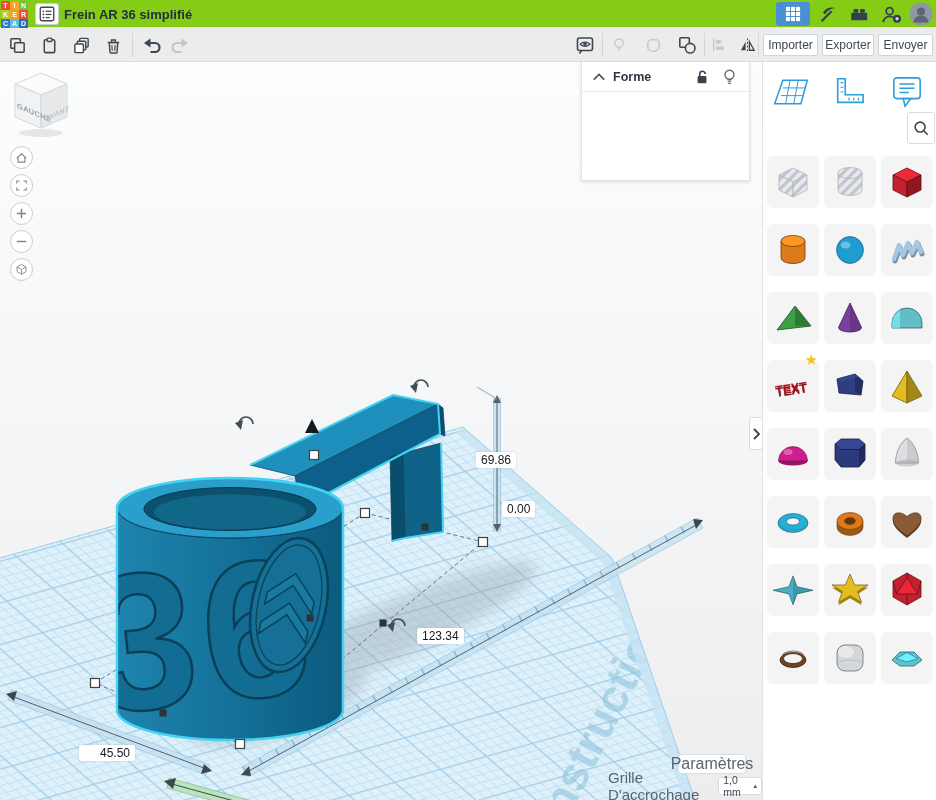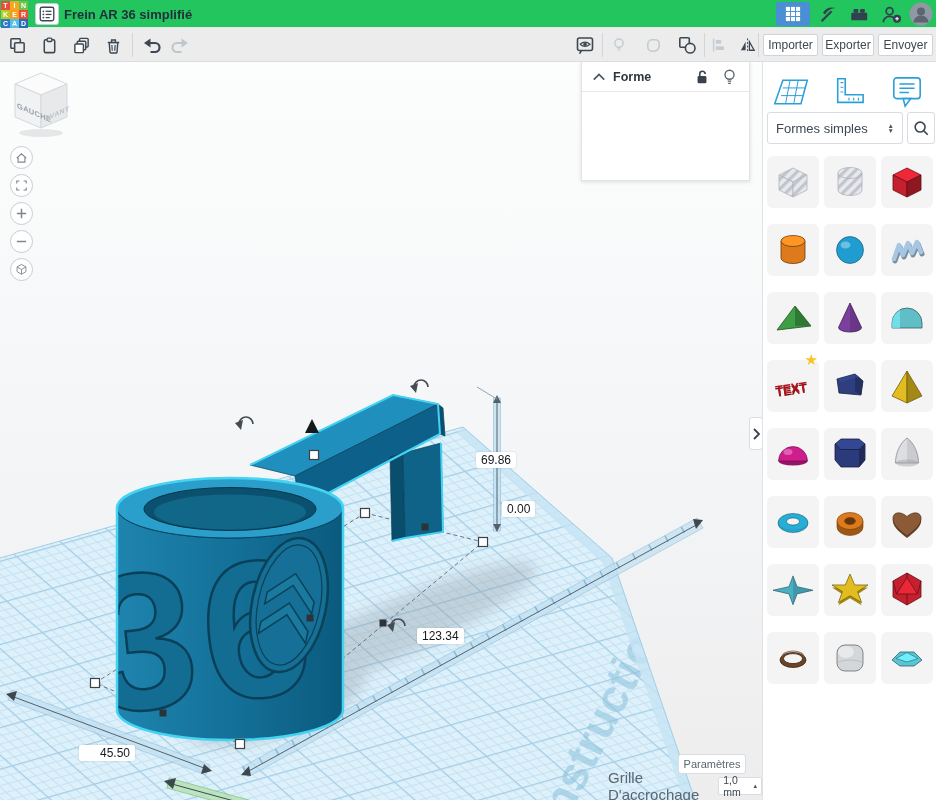--- a/index.html
+++ b/index.html
@@ -1,19 +1,19 @@
 <!DOCTYPE html>
 <html><head>
 <meta charset="utf-8">
 <style>
   * { margin:0; padding:0; box-sizing:border-box; }
   html,body { width:936px; height:800px; overflow:hidden; font-family:"Liberation Sans",sans-serif; background:#fff; }
   .abs { position:absolute; }
   
-  #titlebar { position:absolute; left:0; top:0; width:936px; height:28px; background:#22c55e; border-bottom:1px solid #e3e5e7; z-index:30; }
+  #titlebar { position:absolute; left:0; top:0; width:936px; height:28px; background:#84cc16; border-bottom:1px solid #e3e5e7; z-index:30; }
   #logo { position:absolute; left:1px; top:1px; width:27px; height:27px; display:grid; grid-template-columns:repeat(3,9px); grid-template-rows:repeat(3,9px); }
   #logo span { display:flex; align-items:center; justify-content:center; color:#fff; font-size:7px; font-weight:bold; }
   .tb-ic { position:absolute; top:3px; width:24px; height:22px; display:flex; align-items:center; justify-content:center; border-radius:3px; }
   #doc-title { position:absolute; left:64px; top:7px; font-size:13px; font-weight:bold; color:#22303c; }
   .top-right-btn { position:absolute; top:2px; height:24px; display:flex; align-items:center; justify-content:center; border-radius:3px; }
   
   #toolbar { position:absolute; left:0; top:28px; width:936px; height:34px; background:#ececed; border-bottom:1px solid #dcdddf; z-index:30;padding-left:16px; }
   .tool-btn { position:absolute; top:6px; width:26px; height:22px; display:flex; align-items:center; justify-content:center; }
   .sep { position:absolute; top:5px; width:1px; height:24px; background:#d3d5d7; }
   .txt-btn { position:absolute; top:6px; height:22px; background:#fff; border:1px solid #cfd4d8; border-radius:2px; font-size:12px; color:#3d4852; display:flex; align-items:center; justify-content:center; }
@@ -30,21 +30,21 @@
   #insp-head { position:relative; height:30px; border-bottom:1px solid #e8e8e9; }
   #insp-title { position:absolute; left:31px; top:8px; font-size:12.5px; font-weight:bold; color:#2d3640; }
   .swatch-wrap { position:absolute; top:18px; width:64px; text-align:center; }
   .swatch-outer { width:44px; height:44px; margin:0 auto; border-radius:50%; padding:3px; border:2px solid transparent; }
   .swatch-outer.sel { border-color:#5b9bd3; background:#fff; }
   .swatch { width:34px; height:34px; border-radius:50%; }
   .swatch.hole { background:repeating-linear-gradient(45deg,#caccd0 0 4px,#ebedee 4px 8px); border:1px solid #d2d5d8; }
   .swatch-lbl { display:block; margin-top:4px; font-size:11px; color:#4a5560; }
   #collapse-tab { position:absolute; left:749px; top:355px; width:14px; height:33px; background:#fff; border:1px solid #d9dce0; border-radius:3px; display:flex; align-items:center; justify-content:center; z-index:9; }
   
-  #settings-btn { position:absolute; left:678px; top:692px; width:68px; height:20px; background:#fff; border:1px solid #d9dce0; border-radius:3px; font-size:11px; color:#5a6570; display:flex; align-items:center; justify-content:center; z-index:6; }
+  #settings-btn { position:absolute; left:678px; top:692px; width:68px; height:20px; background:#fff; border:1px solid #d9dce0; border-radius:3px; font-size:16px; color:#5a6570; display:flex; align-items:center; justify-content:center; z-index:6; }
   #snap-row { position:absolute; left:608px; top:715px; height:18px; display:flex; align-items:center; gap:5px; z-index:6; }
   #snap-label { font-size:15px; color:#5a6570; }
   #snap-select { width:52px; height:18px; background:#fff; border:1px solid #d9dce0; border-radius:2px; font-size:10.5px; color:#3d4852; display:flex; align-items:center; justify-content:space-between; padding:0 4px; }
   
   #sidebar { position:absolute; left:762px; top:62px; width:174px; height:738px; background:#fff; border-left:1px solid #e0e2e4; z-index:20; }
   .side-tab { position:absolute; top:10px; width:44px; height:40px; display:flex; align-items:center; justify-content:center; }
   #shape-select { position:absolute; left:4px; top:50px; width:136px; height:32px; background:#fff; border:1px solid #d9dce0; border-radius:3px; display:flex; align-items:center; font-size:13px; color:#3d4852; padding:0 8px; }
   #shape-select .arrows { margin-left:auto; display:flex; flex-direction:column; font-size:6.5px; color:#555; line-height:5px; }
   #search-btn { position:absolute; left:144px; top:50px; width:28px; height:32px; background:#fff; border:1px solid #d9dce0; border-radius:3px; display:flex; align-items:center; justify-content:center; }
   #shape-grid { position:absolute; left:4px; top:94px; display:grid; grid-template-columns:repeat(3,52px); gap:16px 5px; }
@@ -449,27 +449,20 @@
         <path d="M9,7 h3 M9,12 h3 M9,17 h3 M18,23 v3 M23,23 v3 M28,23 v3" stroke="#2b9fd9" stroke-width="1.2"></path>
       </svg>
   </div>
   <div class="side-tab" style="left:122px;">
     <svg width="32" height="34" viewBox="0 0 34 36">
         <rect x="3" y="3" width="28" height="22" rx="3" fill="#fff" stroke="#2b9fd9" stroke-width="1.7"></rect>
         <path d="M9,9.5 h16 M9,14 h16 M9,18.5 h10" stroke="#2b9fd9" stroke-width="1.4"></path>
         <polygon points="13,25 21,25 15,33" fill="#fff" stroke="#2b9fd9" stroke-width="1.7"></polygon>
       </svg>
   </div>
-  <div id="shape-select">
-    <span>Formes simples</span>
-    <span class="arrows">
-        <span>▲</span>
-        <span>▼</span>
-      </span>
-  </div>
   <div id="search-btn">
     <svg width="18" height="18" viewBox="0 0 20 20">
         <circle cx="9" cy="9" r="5.5" fill="none" stroke="#3d4852" stroke-width="1.8"></circle>
         <line x1="13.2" y1="13.2" x2="17.5" y2="17.5" stroke="#3d4852" stroke-width="1.8"></line>
       </svg>
   </div>
   <div id="shape-grid">
       <div class="tile">
         <svg viewBox="0 0 48 48" width="48" height="48">
           <polygon points="24,10 38,17 24,24 10,17" fill="url(#stp)" stroke="#b0b3bb" stroke-width="0.8"></polygon>

